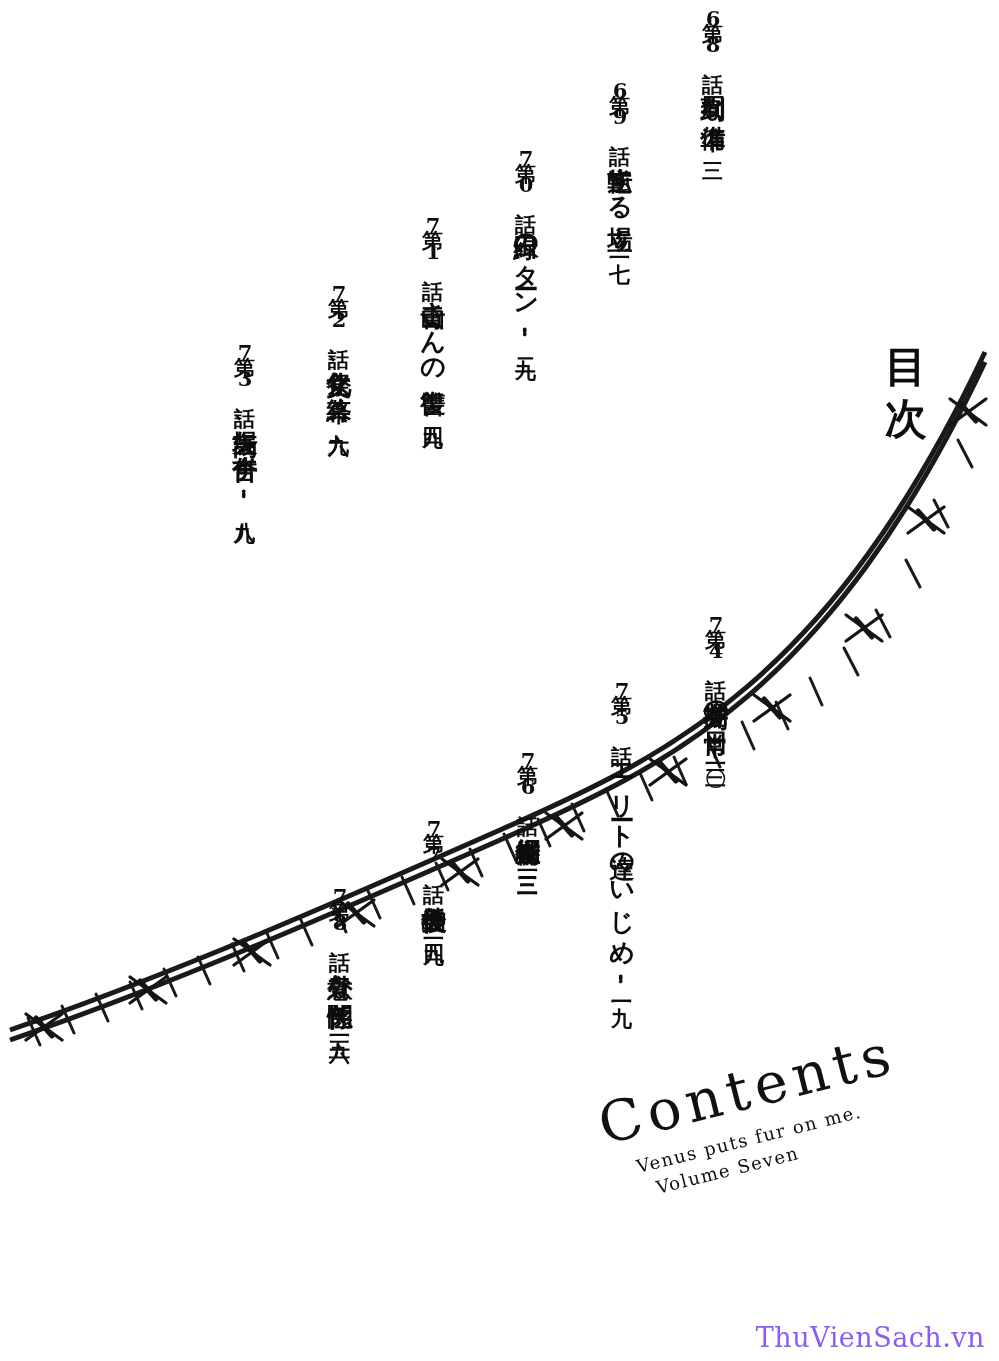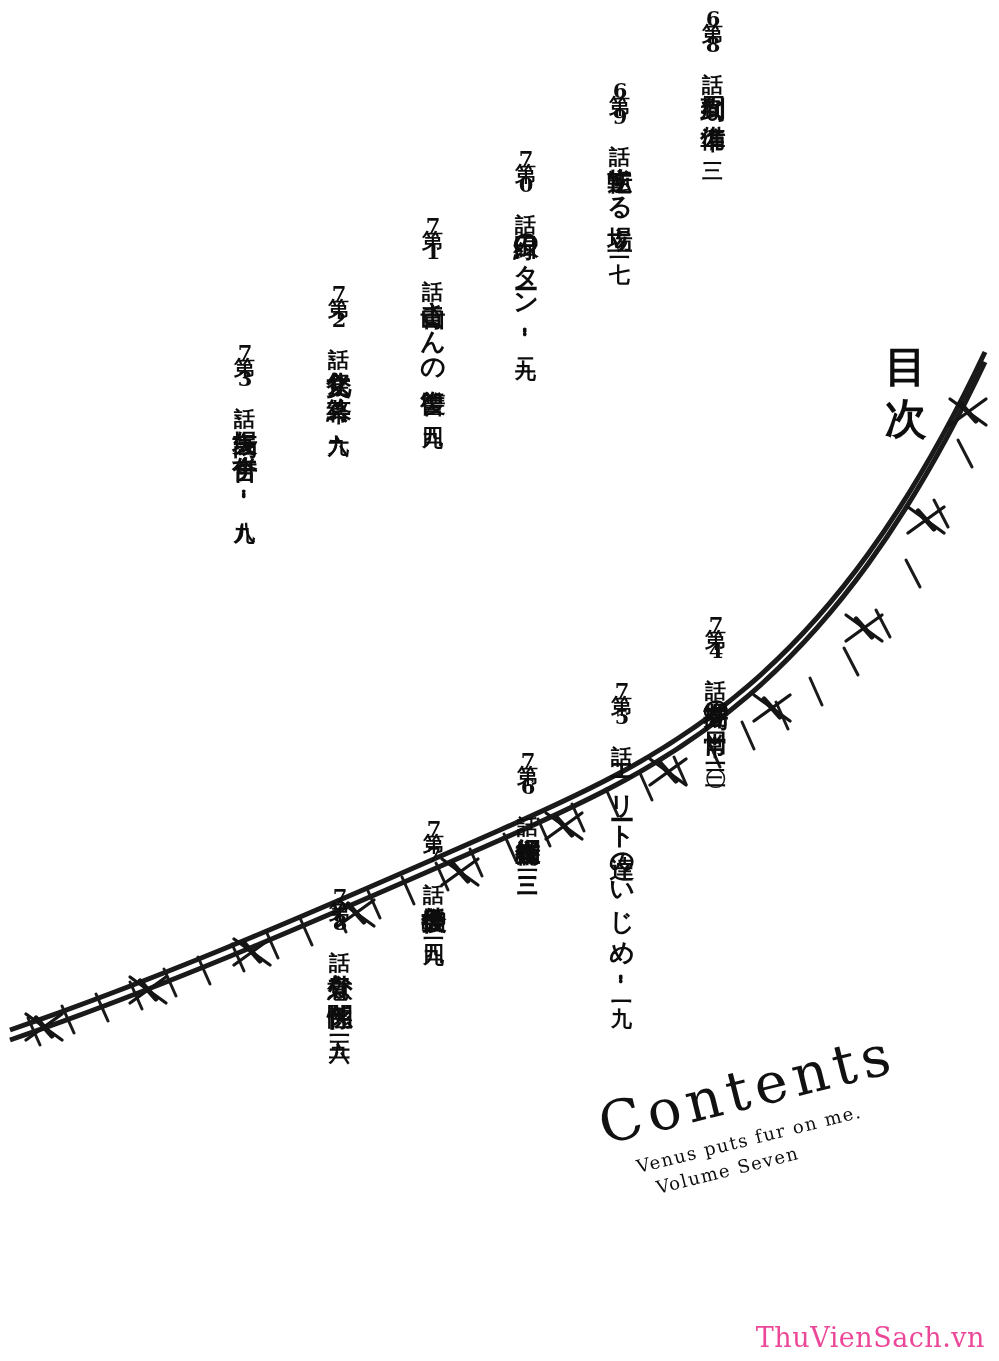--- a/index.html
+++ b/index.html
@@ -76,21 +76,21 @@
     margin-left:40px;
     white-space:nowrap;
   }
 
   
   .watermark{
     position:absolute;
     right:14px;bottom:8px;
     font-family:"DejaVu Serif","Liberation Serif",serif;
     font-size:27px;
-    color:#ec4899;
+    color:#8b5cf6;
     letter-spacing:0.5px;
     white-space:nowrap;
     text-align:right;
   }
 </style>
 </head>
 <body>
 
 <div class="page">
 

